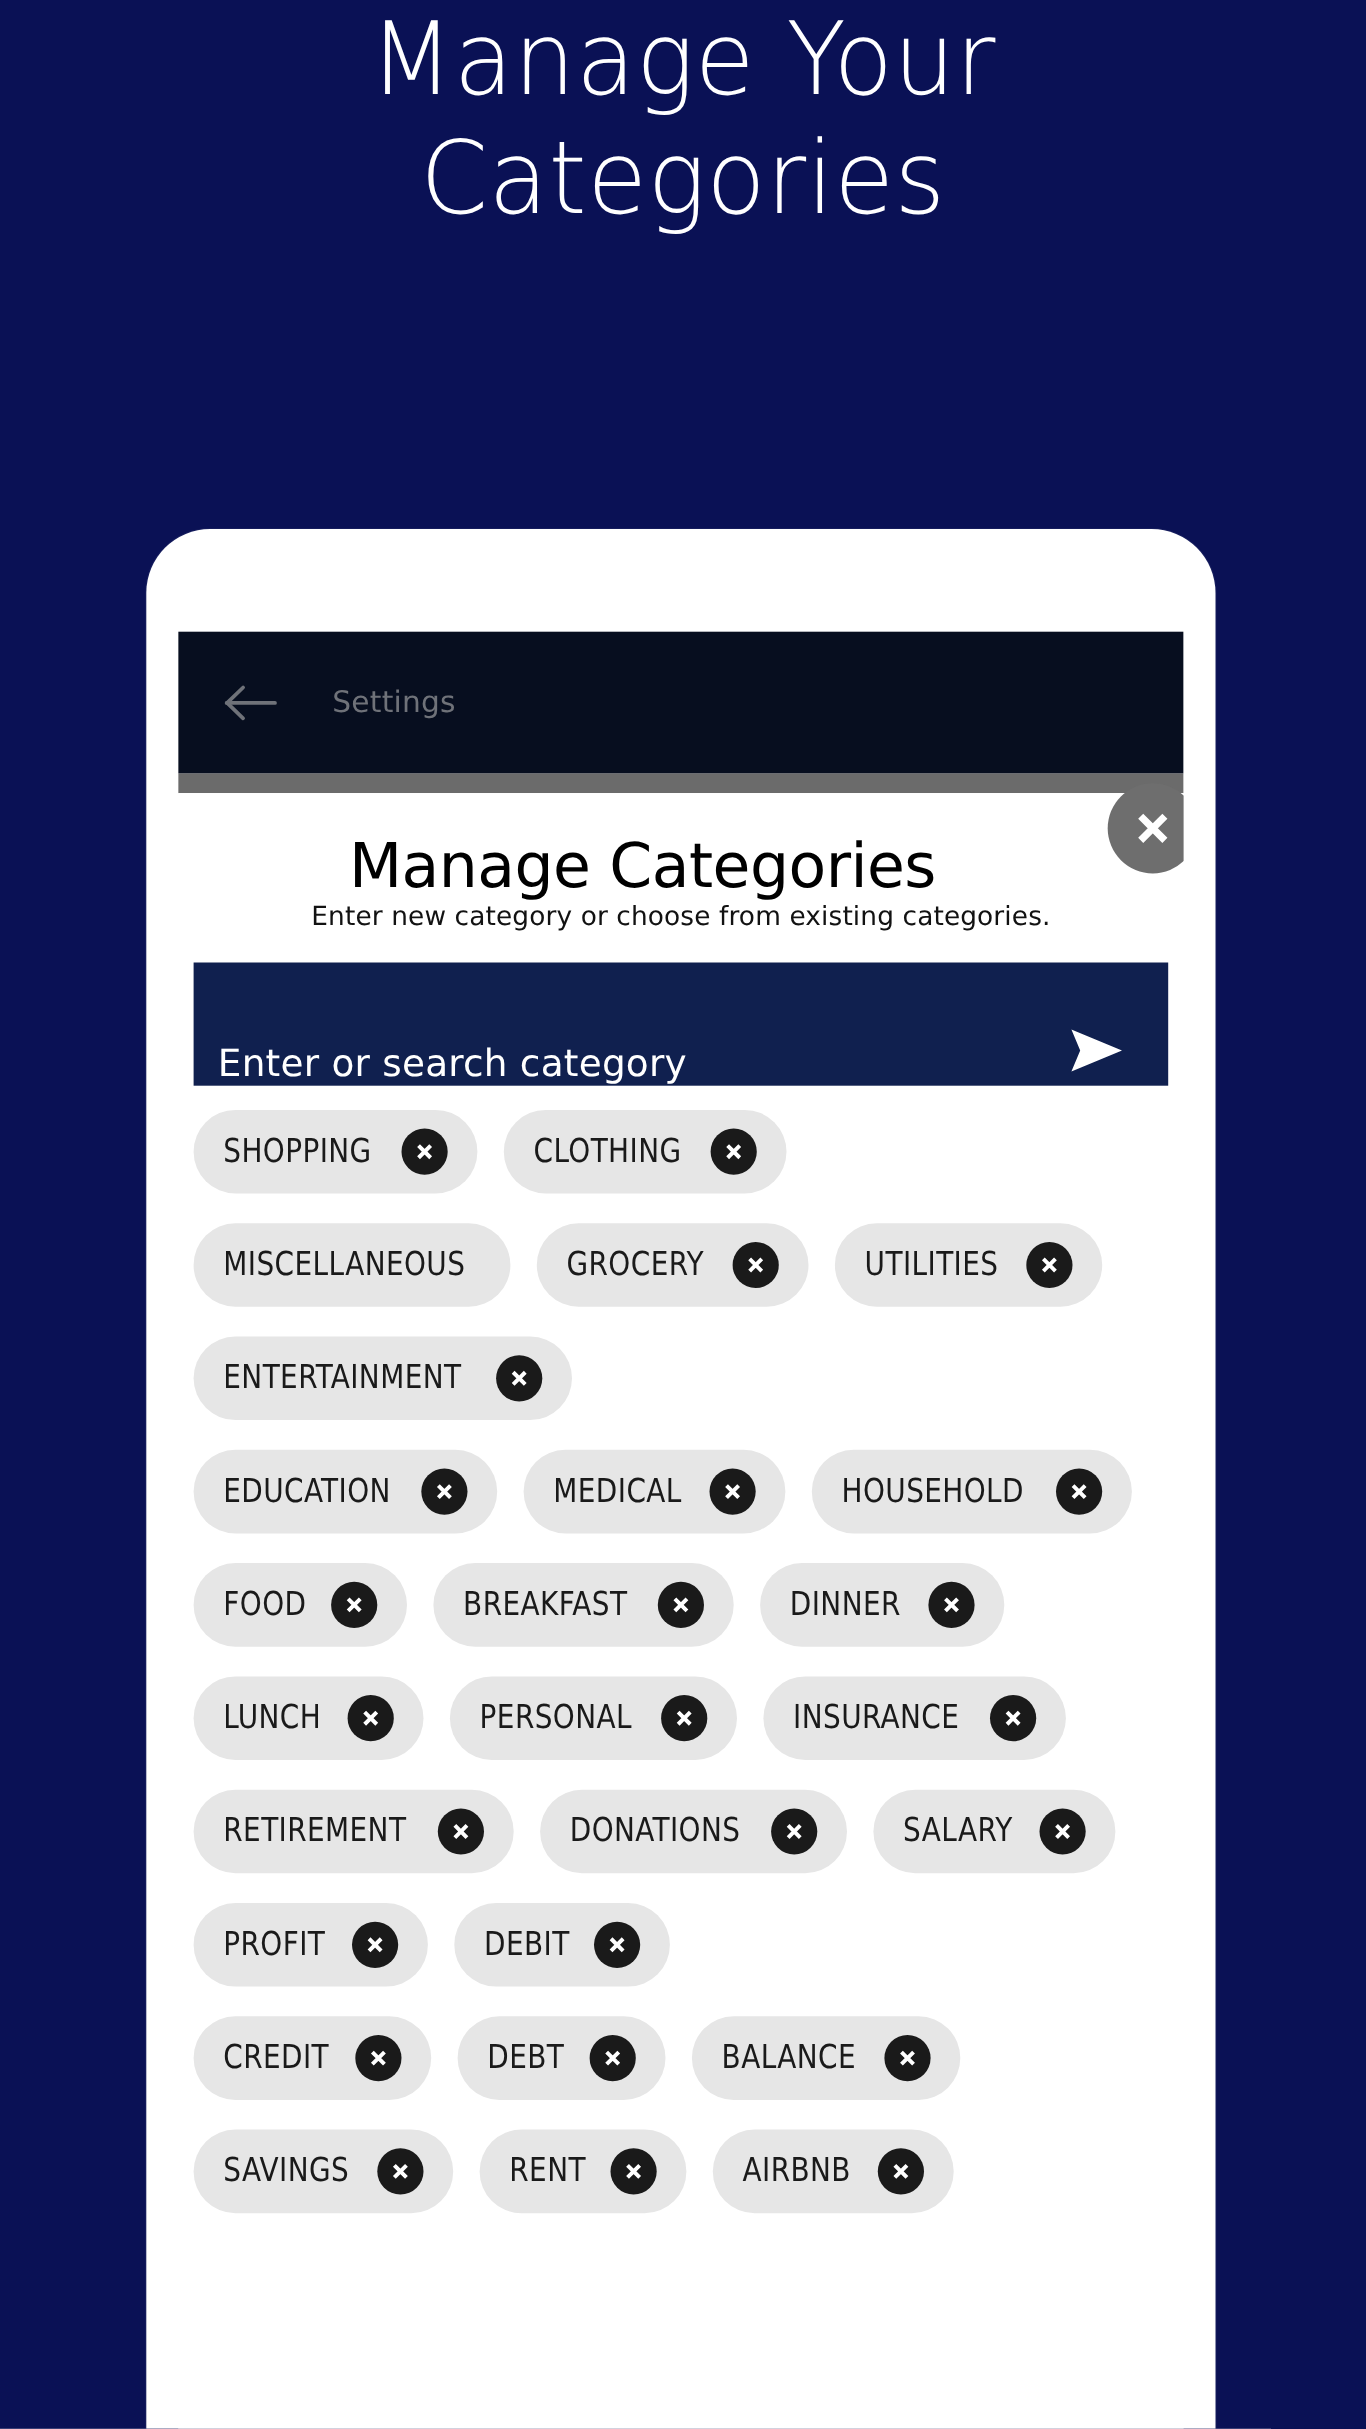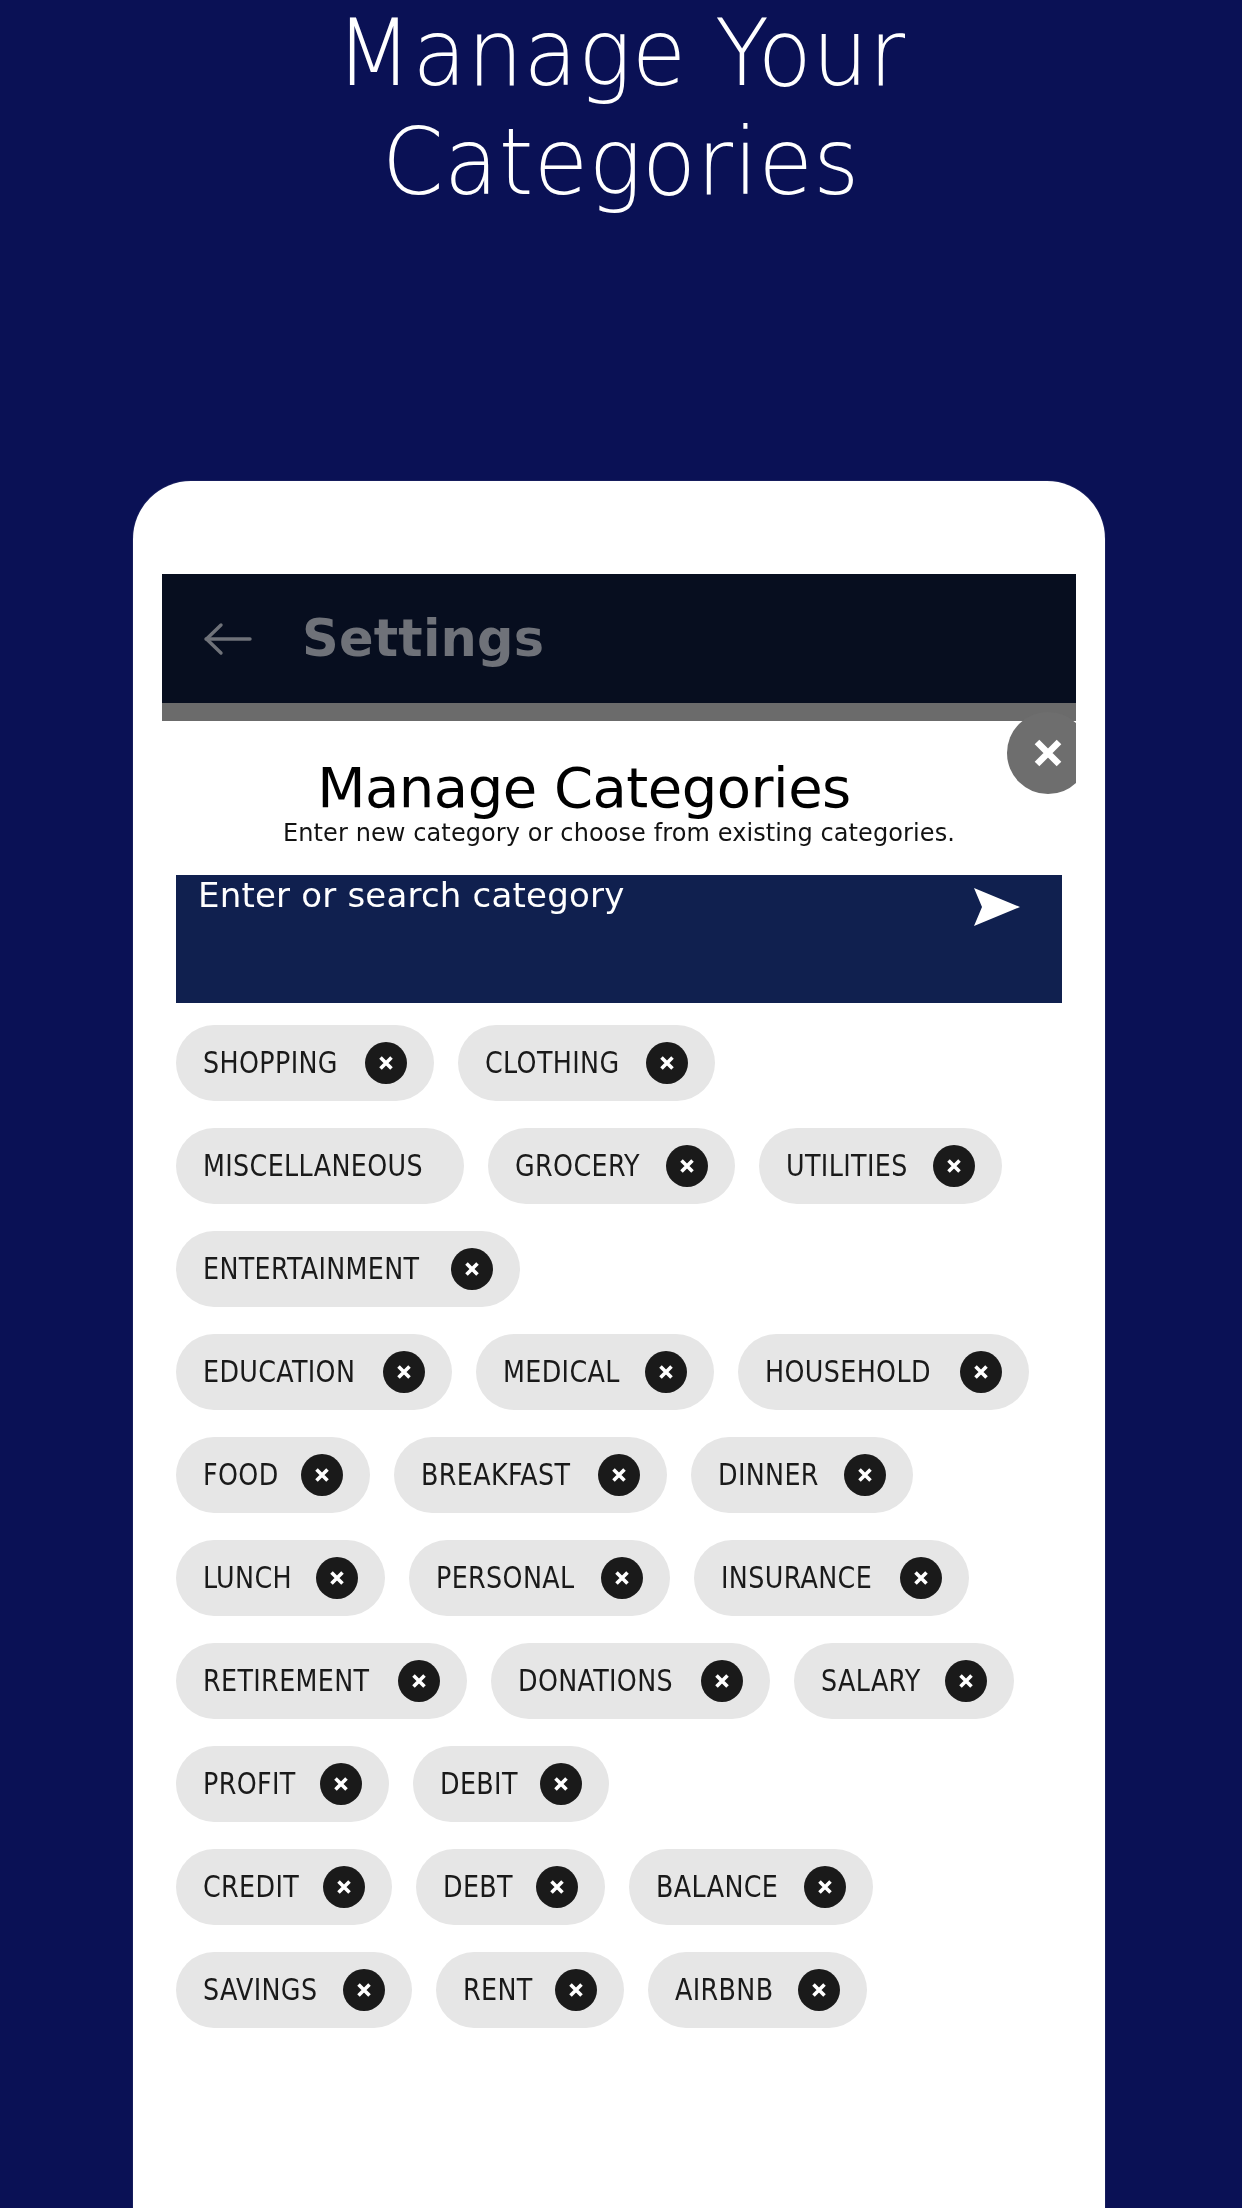--- a/index.html
+++ b/index.html
@@ -76,22 +76,22 @@
     width: 54px;
     height: 54px;
     display: flex;
     align-items: center;
     justify-content: center;
     flex: 0 0 auto;
   }
   .back-arrow svg { display: block; }
   .toolbar-title {
     color: #6f7279;
-    font-size: 51px;
-    font-weight: 700;
+    font-size: 27px;
+    font-weight: 400;
     margin-left: 47px;
     letter-spacing: 0.2px;
     font-family: "DejaVu Sans", sans-serif;
   }
 
   .toolbar-shadow {
     height: 18px;
     background: #6b6b6b;
     width: 100%;
   }
@@ -134,24 +134,24 @@
     align-items: center;
     justify-content: center;
     border: none;
     cursor: pointer;
   }
   .close-btn svg { display: block; }
 
   
   .search-bar {
     margin: 28px 14px 0 14px;
-    height: 128px;
+    height: 112px;
     background: #10204f;
     display: flex;
-    align-items: flex-start;
+    align-items: flex-end;
     padding: 0 34px 0 22px;
     position: relative;
   }
   .search-input {
     flex: 1;
     background: transparent;
     border: none;
     outline: none;
     color: #ffffff;
     font-size: 34px;

